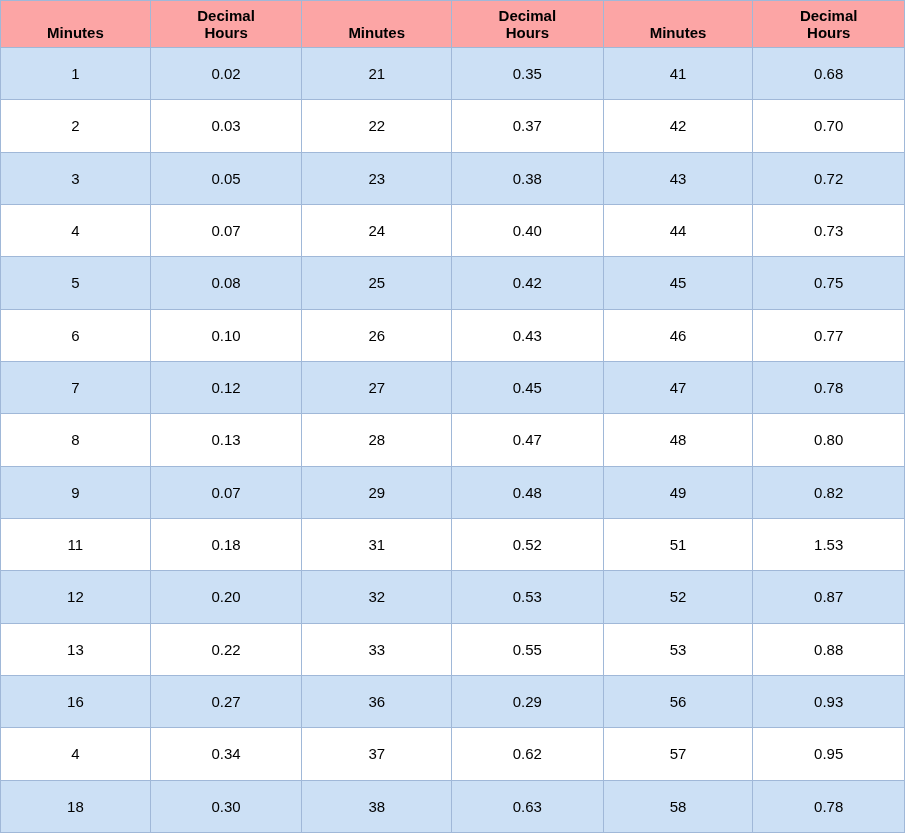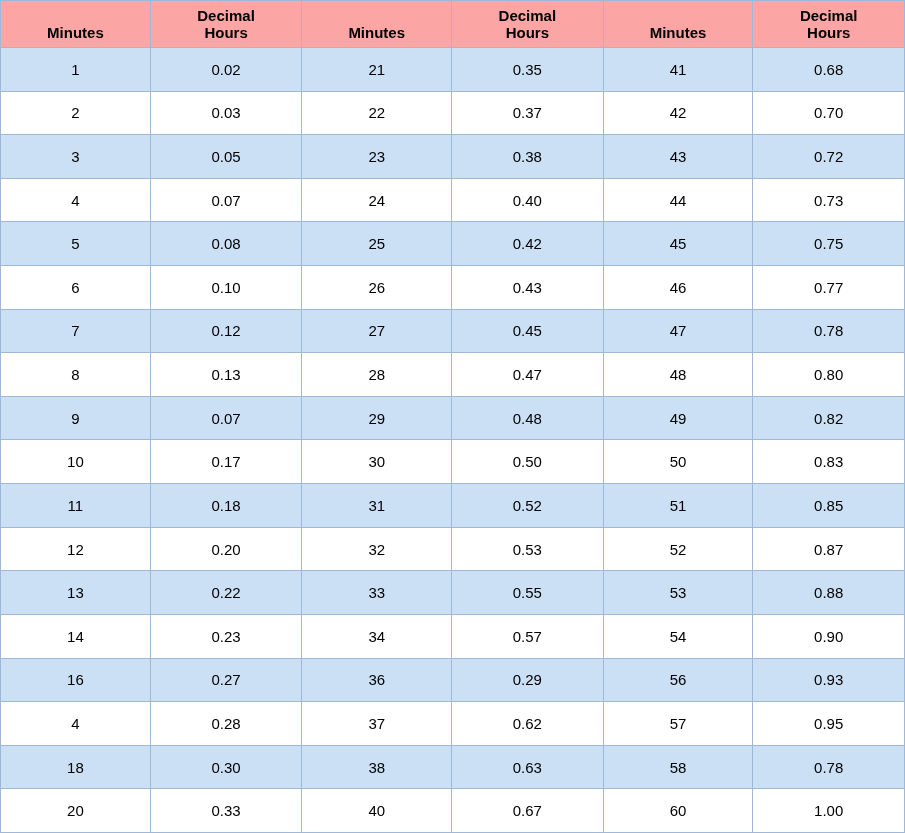--- a/index.html
+++ b/index.html
@@ -132,85 +132,61 @@
       </tr>
       <tr>
         <td>9</td>
         <td>0.07</td>
         <td>29</td>
         <td>0.48</td>
         <td>49</td>
         <td>0.82</td>
       </tr>
       <tr>
-        <td>10</td>
-        <td>0.17</td>
-        <td>30</td>
-        <td>0.50</td>
-        <td>50</td>
-        <td>0.83</td>
-      </tr>
-      <tr>
         <td>11</td>
         <td>0.18</td>
         <td>31</td>
         <td>0.52</td>
         <td>51</td>
-        <td>0.85</td>
+        <td>1.53</td>
       </tr>
       <tr>
         <td>12</td>
         <td>0.20</td>
         <td>32</td>
         <td>0.53</td>
         <td>52</td>
         <td>0.87</td>
       </tr>
       <tr>
         <td>13</td>
         <td>0.22</td>
         <td>33</td>
         <td>0.55</td>
         <td>53</td>
         <td>0.88</td>
       </tr>
       <tr>
-        <td>14</td>
-        <td>0.23</td>
-        <td>34</td>
-        <td>0.57</td>
-        <td>54</td>
-        <td>0.90</td>
-      </tr>
-      <tr>
         <td>16</td>
         <td>0.27</td>
         <td>36</td>
         <td>0.29</td>
         <td>56</td>
         <td>0.93</td>
       </tr>
       <tr>
         <td>4</td>
-        <td>0.28</td>
+        <td>0.34</td>
         <td>37</td>
         <td>0.62</td>
         <td>57</td>
         <td>0.95</td>
       </tr>
       <tr>
         <td>18</td>
         <td>0.30</td>
         <td>38</td>
         <td>0.63</td>
         <td>58</td>
         <td>0.78</td>
       </tr>
-      <tr>
-        <td>20</td>
-        <td>0.33</td>
-        <td>40</td>
-        <td>0.67</td>
-        <td>60</td>
-        <td>1.00</td>
-      </tr>
     </tbody>
 </table>
 
 </body></html>

